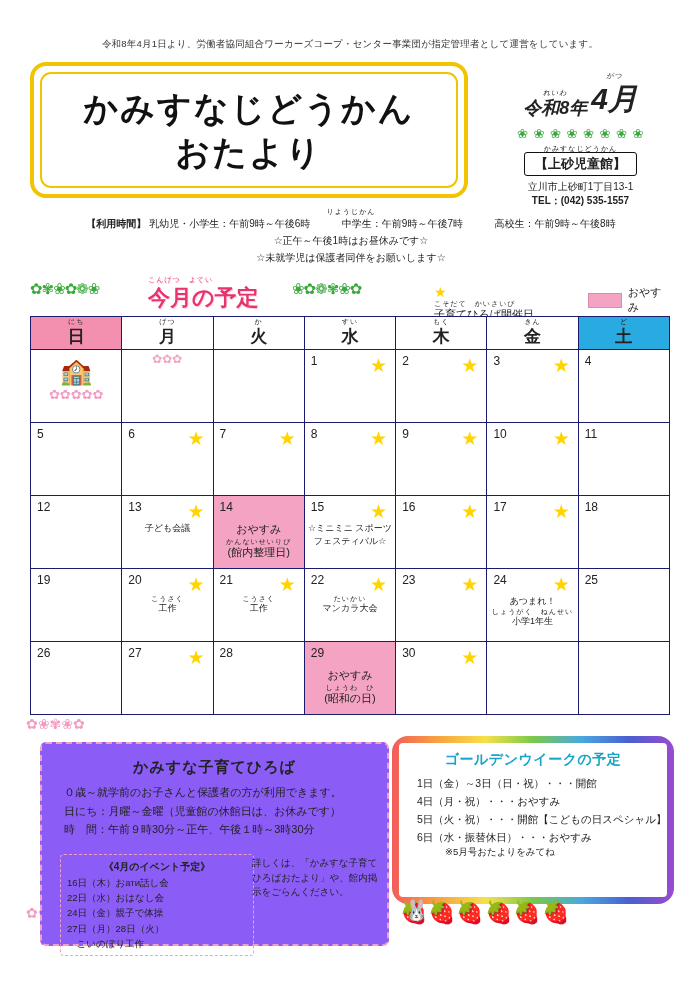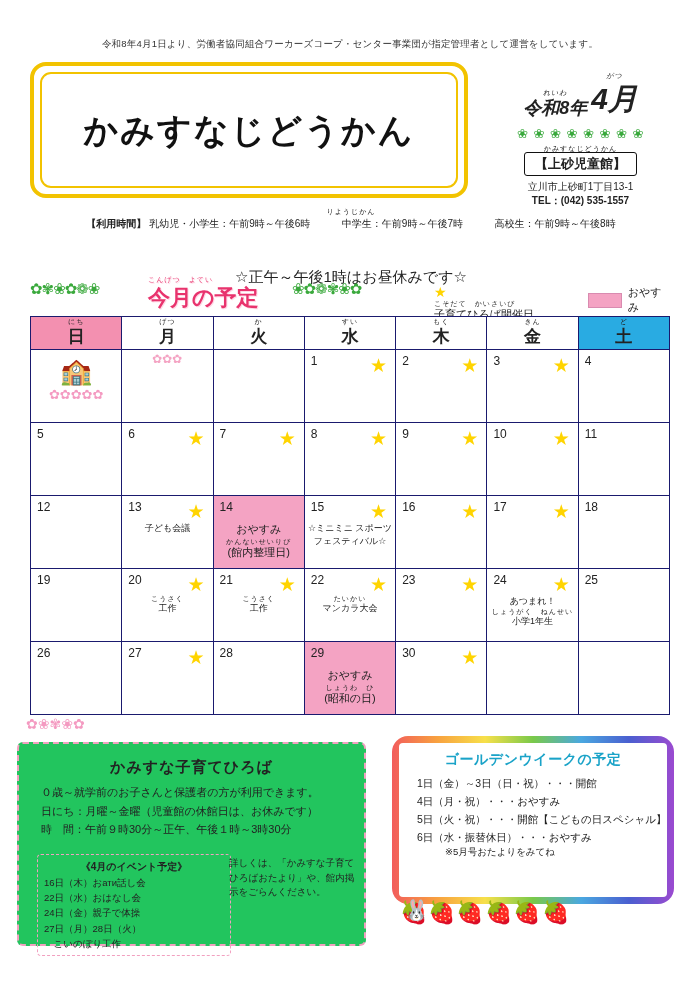--- a/index.html
+++ b/index.html
@@ -51,21 +51,21 @@
   .rh-tel{font-size:10px;font-weight:bold;}
 
   
   .usage{
     position:absolute;left:36px;top:208px;width:630px;text-align:center;
     font-size:10px;line-height:1.7;
   }
   .usage .row{display:block;}
   .usage b{font-weight:bold;}
   .usage .sp{display:inline-block;width:26px;}
-  .usage .note{font-size:15px;margin-top:32px;}
+  .usage .note{font-size:10px;}
 
   
   .banner{position:absolute;left:30px;top:278px;width:640px;height:30px;}
   .banner-left-flowers{
     position:absolute;left:0;top:2px;font-size:15px;color:#3aa93c;letter-spacing:-1px;
   }
   .banner-title{
     position:absolute;left:118px;top:-2px;font-size:22px;font-weight:bold;color:#e8336d;
     text-shadow:1px 1px 0 #ffd9e6;
   }
@@ -90,22 +90,22 @@
   .cell-txt{
     position:absolute;left:0;right:0;top:26px;text-align:center;
     font-size:9px;line-height:1.45;padding:0 3px;
   }
   .pink{background:#f4a3c3 !important;}
   .bigtxt{font-size:11px;}
   .building{position:absolute;left:0;right:0;top:6px;text-align:center;font-size:9px;}
 
   
   .bl{
-    position:absolute;left:17px;top:742px;width:345px;height:200px;
-    border:2px dashed #f2a0c0;border-radius:6px;background:#22c55e;
+    position:absolute;left:40px;top:742px;width:345px;height:200px;
+    border:2px dashed #f2a0c0;border-radius:6px;background:#8b5cf6;
   }
   .bl-title{
     text-align:center;font-size:15px;font-weight:bold;margin-top:14px;letter-spacing:1px;
   }
   .bl-body{font-size:11px;line-height:1.7;padding:6px 16px 0 22px;}
   .bl-event{
     position:absolute;left:18px;top:110px;width:180px;
     border:1px dashed #f2a0c0;border-radius:4px;padding:4px 6px;
     font-size:9.5px;line-height:1.6;
   }
@@ -142,20 +142,21 @@
 </head>
 <body>
 
 <div class="page">
 
   <div class="top-note">令和8年4月1日より、労働者協同組合ワーカーズコープ・センター事業団が指定管理者として運営をしています。</div>
 
   <div class="title-box">
     <div class="inner">
       <div class="title-line1">かみすなじどうかん</div>
+      <div class="title-line2">おたより</div>
     </div>
   </div>
 
   <div class="rh">
     <div class="rh-date">
       <span class="rh-era">
         <span class="ruby">れいわ</span>
         <span>令和8年</span>
       </span>
       <span class="rh-month">

